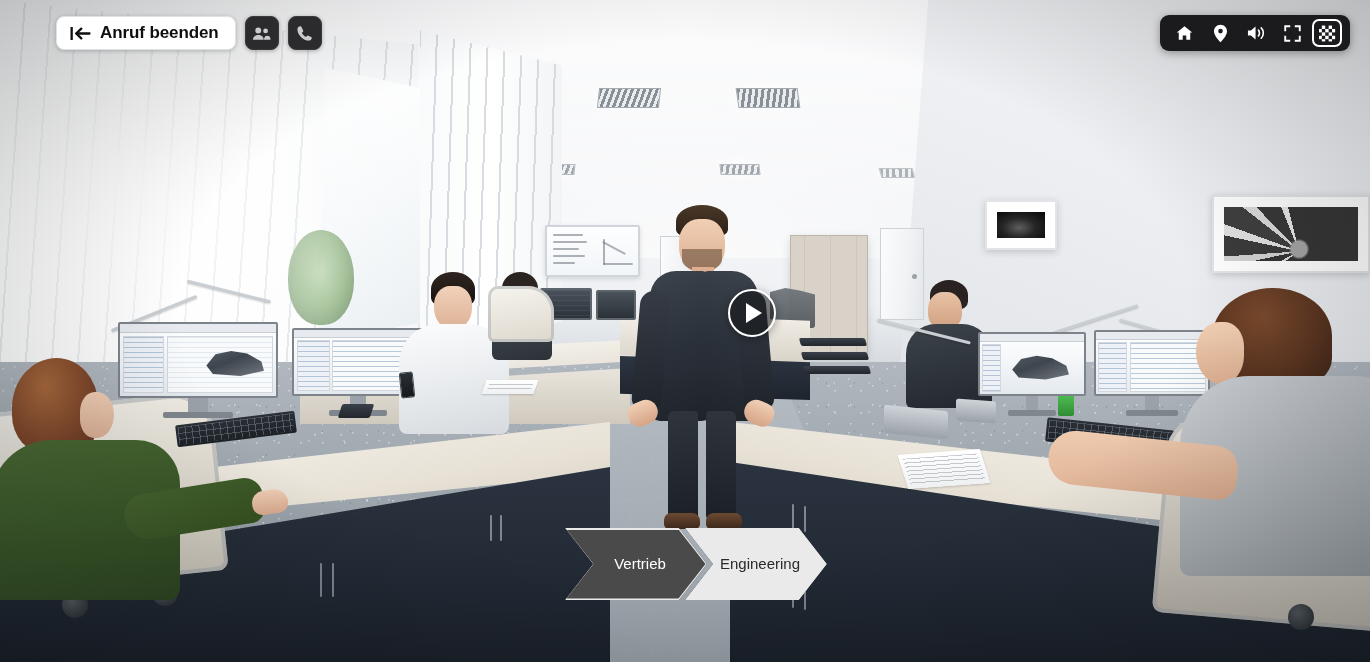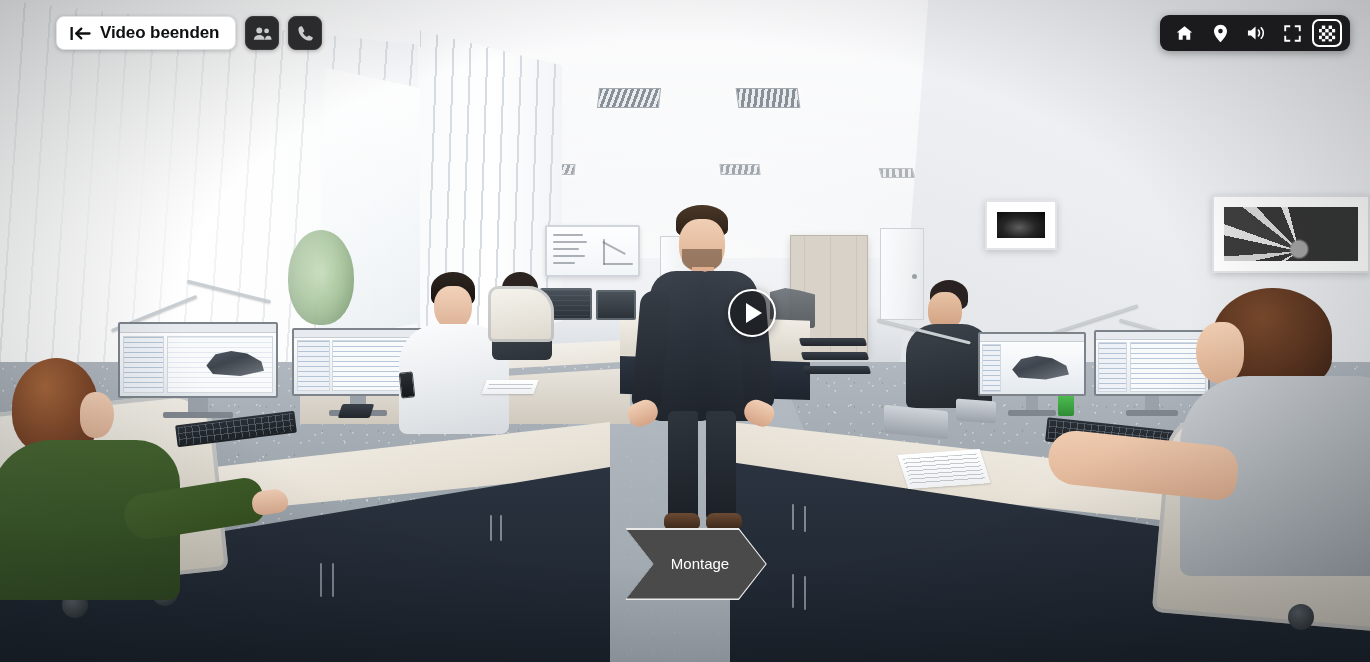--- a/index.html
+++ b/index.html
@@ -741,21 +741,21 @@
   </div>
 
   <div class="topleft">
 
     <button class="exit-btn">
       <svg width="21" height="15" viewBox="0 0 21 15" aria-hidden="true">
         <rect x="0.5" y="1" width="2.3" height="13" fill="#0d0f11"></rect>
         <path d="M19.5 7.5 H6.6" stroke="#0d0f11" stroke-width="2.3" stroke-linecap="round"></path>
         <path d="M11.3 2.6 L6.2 7.5 L11.3 12.4" fill="none" stroke="#0d0f11" stroke-width="2.3" stroke-linecap="round" stroke-linejoin="round"></path>
       </svg>
-      <span>Video beenden</span>
+      <span>Anruf beenden</span>
     </button>
 
     <div class="icon-btn-dark">
       <svg width="19" height="15" viewBox="0 0 20 15" aria-hidden="true">
         <circle cx="6.6" cy="4.3" r="3.1" fill="#c9cbcd"></circle>
         <circle cx="14.3" cy="4.8" r="2.5" fill="#c9cbcd"></circle>
         <path d="M0.9 14.2c0-3.1 2.5-5 5.7-5s5.7 1.9 5.7 5z" fill="#c9cbcd"></path>
         <path d="M12.6 14.2c0-2.5 1.1-4.3 3.5-4.3 2.2 0 3.4 1.6 3.4 4.3z" fill="#c9cbcd"></path>
       </svg>
       <span class="sr">Teilnehmer</span>
@@ -825,23 +825,26 @@
         </g>
       </svg>
       <span class="sr">Szenen</span>
     </div>
   </div>
 
   <nav class="chevron-nav">
 
 
     <div class="chev" data-w="narrow">
-      <span class="chev-inner">Montage</span>
-    </div>
-
+      <span class="chev-inner">Vertrieb</span>
+    </div>
+
+    <div class="chev active" data-w="narrow">
+      <span class="chev-inner">Engineering</span>
+    </div>
 
 
 
 
 
   </nav>
 
 </div>
 
 </body></html>

